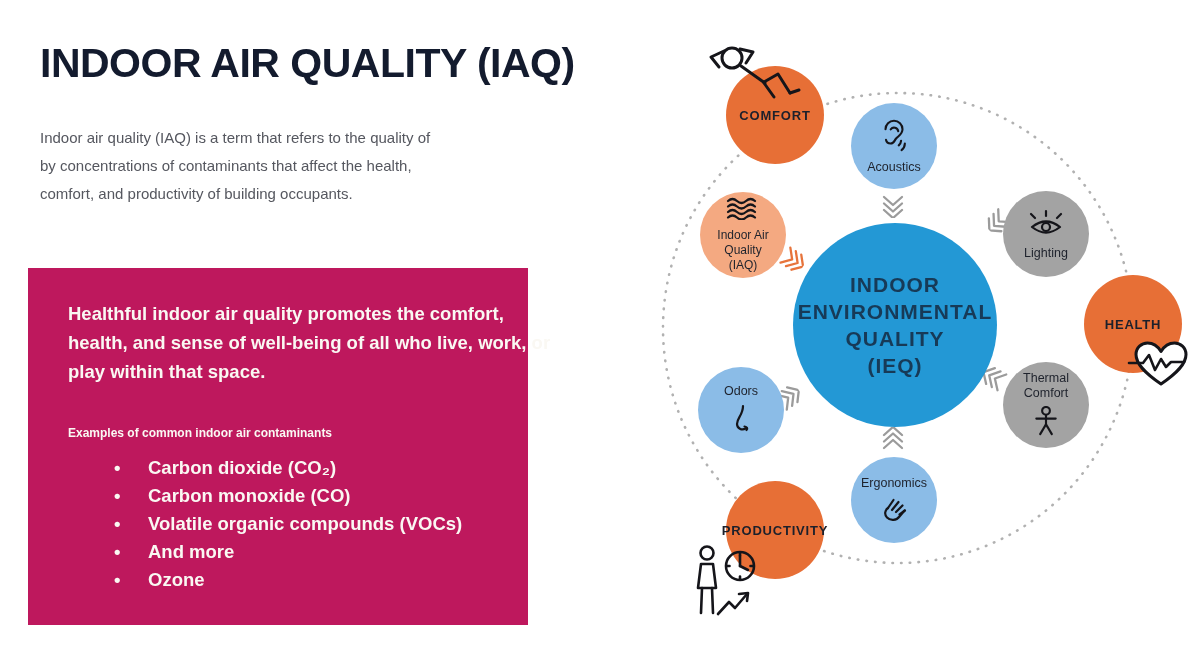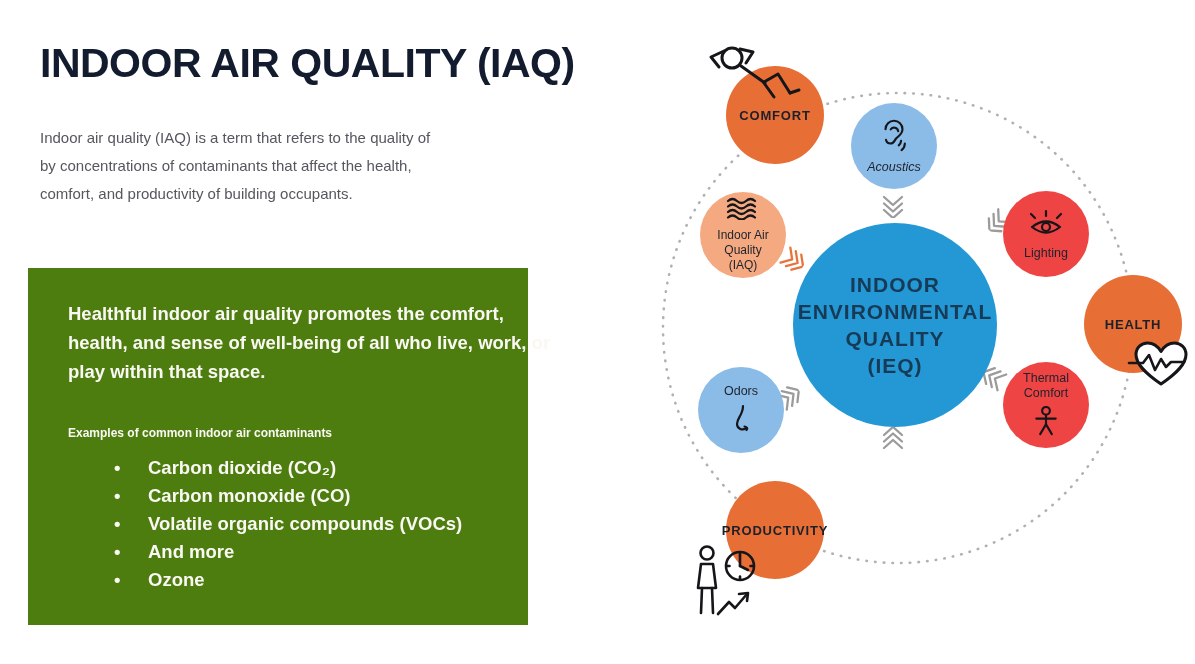--- a/index.html
+++ b/index.html
@@ -7,47 +7,47 @@
   body { font-family:"Liberation Sans","DejaVu Sans",sans-serif; }
   .slide { position:relative; width:1195px; height:664px; background:#ffffff; overflow:hidden; }
 
   
   .title { position:absolute; left:40px; top:40px; font-size:41px; font-weight:700;
            letter-spacing:-0.5px; color:#131b2e; white-space:nowrap; }
   .intro { position:absolute; left:40px; top:124px; font-size:15px; line-height:28px;
            color:#55575f; }
   .intro div { white-space:nowrap; }
 
-  .panel { position:absolute; left:28px; top:268px; width:500px; height:357px; background:#4d7c0f; }
+  .panel { position:absolute; left:28px; top:268px; width:500px; height:357px; background:#be185d; }
   .statement { position:absolute; left:40px; top:31px; font-size:18.5px; font-weight:700;
                line-height:29px; color:#faf8f3; }
   .statement div { white-space:nowrap; }
   .examples-heading { position:absolute; left:40px; top:158px; font-size:12px; font-weight:700;
                       color:#faf8f3; white-space:nowrap; }
   .bullet-list { position:absolute; left:0; top:186px; list-style:none; width:100%; }
   .bullet-list li { position:relative; padding-left:120px; line-height:28px; font-size:18.5px;
                     font-weight:700; color:#faf8f3; white-space:nowrap; }
   .bullet-list li::before { content:"•"; position:absolute; left:86px; }
 
   
   .abs { position:absolute; }
   .ring-svg { position:absolute; left:660px; top:90px; }
   .circle { position:absolute; border-radius:50%; display:flex; flex-direction:column;
             align-items:center; justify-content:center; text-align:right; }
   .sat { width:86px; height:86px; background:#8bbce7; color:#1e222c; font-size:12.5px; }
-  .sat.light { background:#ef4444; }
+  .sat.light { background:#a3a3a3; }
   .sat .lbl { line-height:15px; }
   .sat .gap { height:5px; }
   .outcome { width:98px; height:98px; background:#e76f36; color:#1c202b; font-size:13px;
              font-weight:600; letter-spacing:0.8px; white-space:nowrap; }
   .center-circle { left:793px; top:223px; width:204px; height:204px; background:#2398d5;
                    color:#173a57; font-size:21px; font-weight:700; letter-spacing:1px;
                    line-height:27px; }
   .c-iaq { background:#f4a981; }
-  .c-acoustics { left:851px; top:103px;font-style:italic; }
+  .c-acoustics { left:851px; top:103px; }
   .c-lighting  { left:1003px; top:191px; }
   .c-thermal   { left:1003px; top:362px; }
   .c-ergo      { left:851px; top:457px; }
   .c-odors     { left:698px; top:367px; }
   .c-iaq       { left:700px; top:192px; }
   .c-comfort      { left:726px; top:66px; }
   .c-health       { left:1084px; top:275px; }
   .c-productivity { left:726px; top:481px; }
 
   .chev { position:absolute; width:24px; height:22px; }
@@ -173,20 +173,33 @@
       <svg width="24" height="31" viewBox="0 0 24 32">
         <circle class="icon-stroke" cx="12" cy="5" r="4"></circle>
         <path class="icon-stroke" d="M2,13 L22,13"></path>
         <path class="icon-stroke" d="M12,9 L12,19"></path>
         <path class="icon-stroke" d="M12,19 L6,29"></path>
         <path class="icon-stroke" d="M12,19 L18,29"></path>
       </svg>
     </span>
   </div>
 
+  <div class="circle sat c-ergo">
+    <div class="lbl">Ergonomics</div>
+    <div class="gap"></div>
+    <span>
+      <svg width="27" height="26" viewBox="0 0 27 26">
+        <path class="icon-stroke" d="M7,12 l5.5,-8"></path>
+        <path class="icon-stroke" d="M11,14 l6.5,-8"></path>
+        <path class="icon-stroke" d="M15,16 l6.5,-6.5"></path>
+        <path class="icon-stroke" d="M18.5,18.5 l5.5,-4"></path>
+        <path class="icon-stroke" d="M7,12 c-3,2 -4,6.5 -1,9.5 c3.5,3.5 9.5,3 12.5,-1 l5,-6"></path>
+      </svg>
+    </span>
+  </div>
 
   <div class="circle sat c-odors">
     <div class="lbl">Odors</div>
     <div class="gap"></div>
     <span>
       <svg width="19" height="30" viewBox="0 0 19 30">
         <path class="icon-stroke" d="M11,2 c0,9 -6,12 -6,18 a5.5,5.5 0 0 0 8.5,4.5"></path>
         <path class="icon-stroke" d="M12.5,22.5 c2.5,0.5 3.5,2 2,3.5"></path>
       </svg>
     </span>

